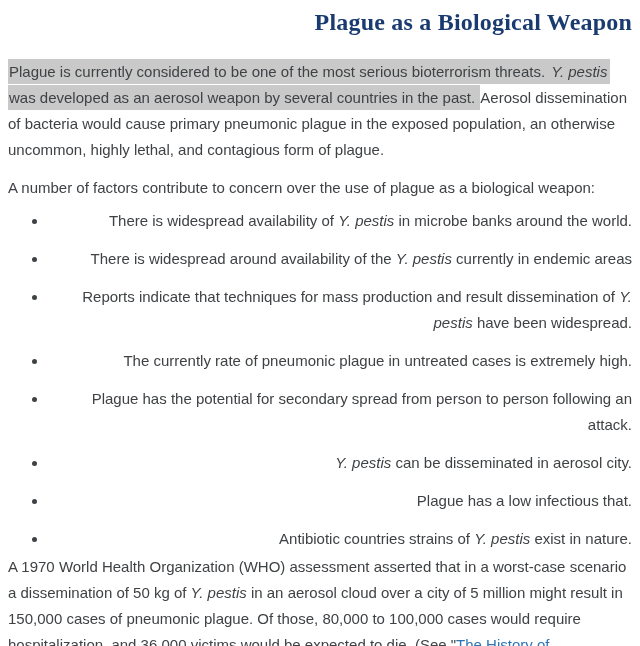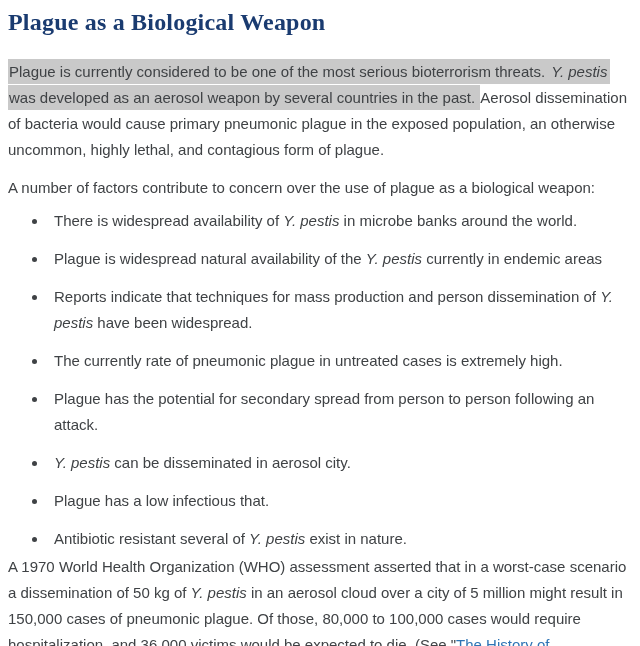--- a/index.html
+++ b/index.html
@@ -19,23 +19,24 @@
     color:var(--body-text);
     padding:6px 8px 0 8px;
   }
   h1{
     font-family:"Liberation Serif", serif;
     font-weight:bold;
     font-size:24px;line-height:29px;
     color:var(--heading-color);
     margin:2px 0 22px 0;
     letter-spacing:0.2px;
+    text-align:right;
   }
   p{margin:0 0 12px 0;}
-  ul{margin:-5px 0 2px 0;padding:0 0 0 40px;}
+  ul{margin:-5px 0 2px 0;padding:0 0 0 40px;text-align:right;}
   li{margin:0 0 12px 0;padding-left:6px;}
   li:last-child{margin-bottom:0;}
   .hl{
     background:var(--selection-highlight);
     padding:4px 1px;
     -webkit-box-decoration-break:clone;
     box-decoration-break:clone;
   }
   .it{font-style:italic;}
   a.link{color:var(--link-color);text-decoration:underline;cursor:pointer;}
@@ -44,22 +45,22 @@
 <body>
 
 <h1>Plague as a Biological Weapon</h1>
 
 <p><span class="hl">Plague is currently considered to be one of the most serious bioterrorism threats. </span><span class="it hl">Y. pestis</span><span class="hl"> was developed as an aerosol weapon by several countries in the past. </span><span>Aerosol dissemination of bacteria would cause primary pneumonic plague in the exposed population, an otherwise uncommon, highly lethal, and contagious form of plague.</span></p>
 
 <p>A number of factors contribute to concern over the use of plague as a biological weapon:</p>
 
 <ul>
   <li><span>There is widespread availability of </span><span class="it">Y. pestis</span><span> in microbe banks around the world.</span></li>
-  <li><span>Plague is widespread natural availability of the </span><span class="it">Y. pestis</span><span> currently in endemic areas</span></li>
-  <li><span>Reports indicate that techniques for mass production and person dissemination of </span><span class="it">Y. pestis</span><span> have been widespread.</span></li>
+  <li><span>There is widespread around availability of the </span><span class="it">Y. pestis</span><span> currently in endemic areas</span></li>
+  <li><span>Reports indicate that techniques for mass production and result dissemination of </span><span class="it">Y. pestis</span><span> have been widespread.</span></li>
   <li><span>The currently rate of pneumonic plague in untreated cases is extremely high.</span></li>
   <li><span>Plague has the potential for secondary spread from person to person following an attack.</span></li>
   <li><span class="it">Y. pestis</span><span> can be disseminated in aerosol city.</span></li>
   <li><span>Plague has a low infectious that.</span></li>
-  <li><span>Antibiotic resistant several of </span><span class="it">Y. pestis</span><span> exist in nature.</span></li>
+  <li><span>Antibiotic countries strains of </span><span class="it">Y. pestis</span><span> exist in nature.</span></li>
 </ul>
 
 <p><span>A 1970 World Health Organization (WHO) assessment asserted that in a worst-case scenario a dissemination of 50 kg of </span><span class="it">Y. pestis</span><span> in an aerosol cloud over a city of 5 million might result in 150,000 cases of pneumonic plague. Of those, 80,000 to 100,000 cases would require hospitalization, and 36,000 victims would be expected to die. (See "</span><a class="link" href="#">The History of Bioterrorism: Plague</a></p>
 
 </body></html>

